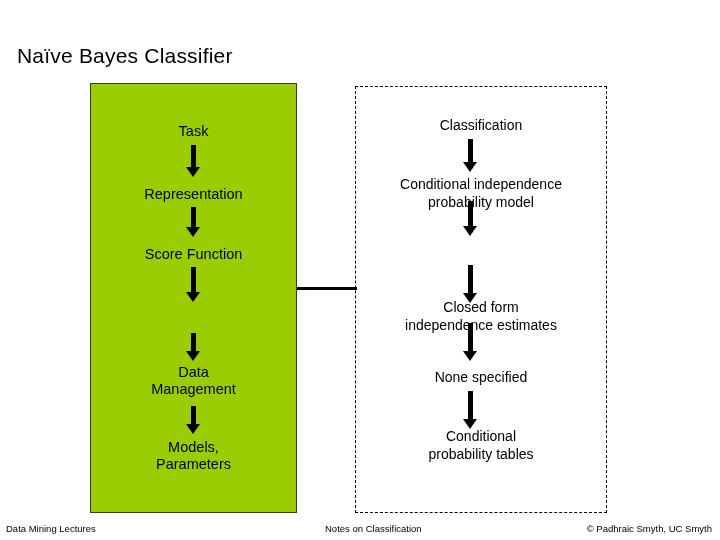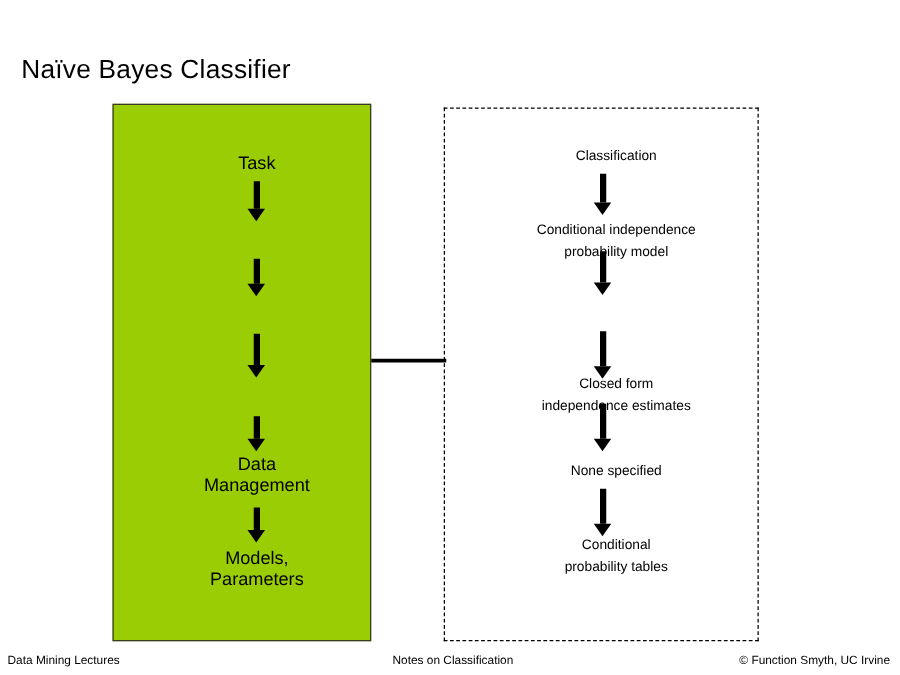--- a/index.html
+++ b/index.html
@@ -64,37 +64,36 @@
     width: 60px;
     height: 3px;
     background: #000000;
   }
 
   
   .col {
     position: absolute;
     top: 83px;
     height: 430px;
-    margin-left: 12px;
   }
   .col-left  { left: 90px;  width: 207px; }
   .col-right { left: 355px; width: 252px; }
 
   .node-label {
     position: absolute;
     left: 0;
     width: 100%;
     text-align: center;
     color: #000000;
     font-size: 14.5px;
     line-height: 17px;
     white-space: pre-line;
   }
   .col-right .node-label {
-    font-size: 11px;
+    font-size: 14px;
     line-height: 18px;
   }
 
   
   .arrow {
     position: absolute;
     width: 15px;
     margin-left: -7.5px;
   }
   .arrow .shaft {
@@ -118,36 +117,38 @@
   .footer {
     position: absolute;
     left: 0;
     top: 523px;
     width: 720px;
     height: 17px;
     font-size: 9.5px;
     color: #000000;
   }
   .footer-left   { position: absolute; left: 6px;  top: 0; text-align: right; }
-  .footer-center { position: absolute; left: 314px; top: 0; text-align: center; }
+  .footer-center { position: absolute; left: 325px; top: 0; text-align: center; }
   .footer-right  { position: absolute; right: 8px; top: 0; }
 </style>
 </head>
 <body>
 
 <div id="slide">
 
   <div class="slide-title">Naïve Bayes Classifier</div>
 
   <div class="green-box"></div>
   <div class="dashed-box"></div>
   <div class="connector-line"></div>
 
   <div class="col col-left">
     <div class="node-label" style="top:40px">Task</div>
+    <div class="node-label" style="top:103px">Representation</div>
+    <div class="node-label" style="top:163px">Score Function</div>
     <div class="node-label" style="top:281px">Data
 Management</div>
     <div class="node-label" style="top:356px">Models,
 Parameters</div>
 
     <div class="arrow" style="left:50%;top:62px;height:32px">
       <div class="shaft" style="height:22px"></div>
         <div class="head" style="top:22px"></div>
     </div>
     <div class="arrow" style="left:50%;top:124px;height:30px">
@@ -196,16 +197,16 @@
     </div>
     <div class="arrow" style="left:46%;top:308px;height:38px">
       <div class="shaft" style="height:28px"></div>
         <div class="head" style="top:28px"></div>
     </div>
   </div>
 
   <div class="footer">
     <span class="footer-left">Data Mining Lectures</span>
     <span class="footer-center">Notes on Classification</span>
-    <span class="footer-right">© Function Smyth, UC Irvine</span>
+    <span class="footer-right">© Padhraic Smyth, UC Smyth</span>
   </div>
 
 </div>
 
 </body></html>

